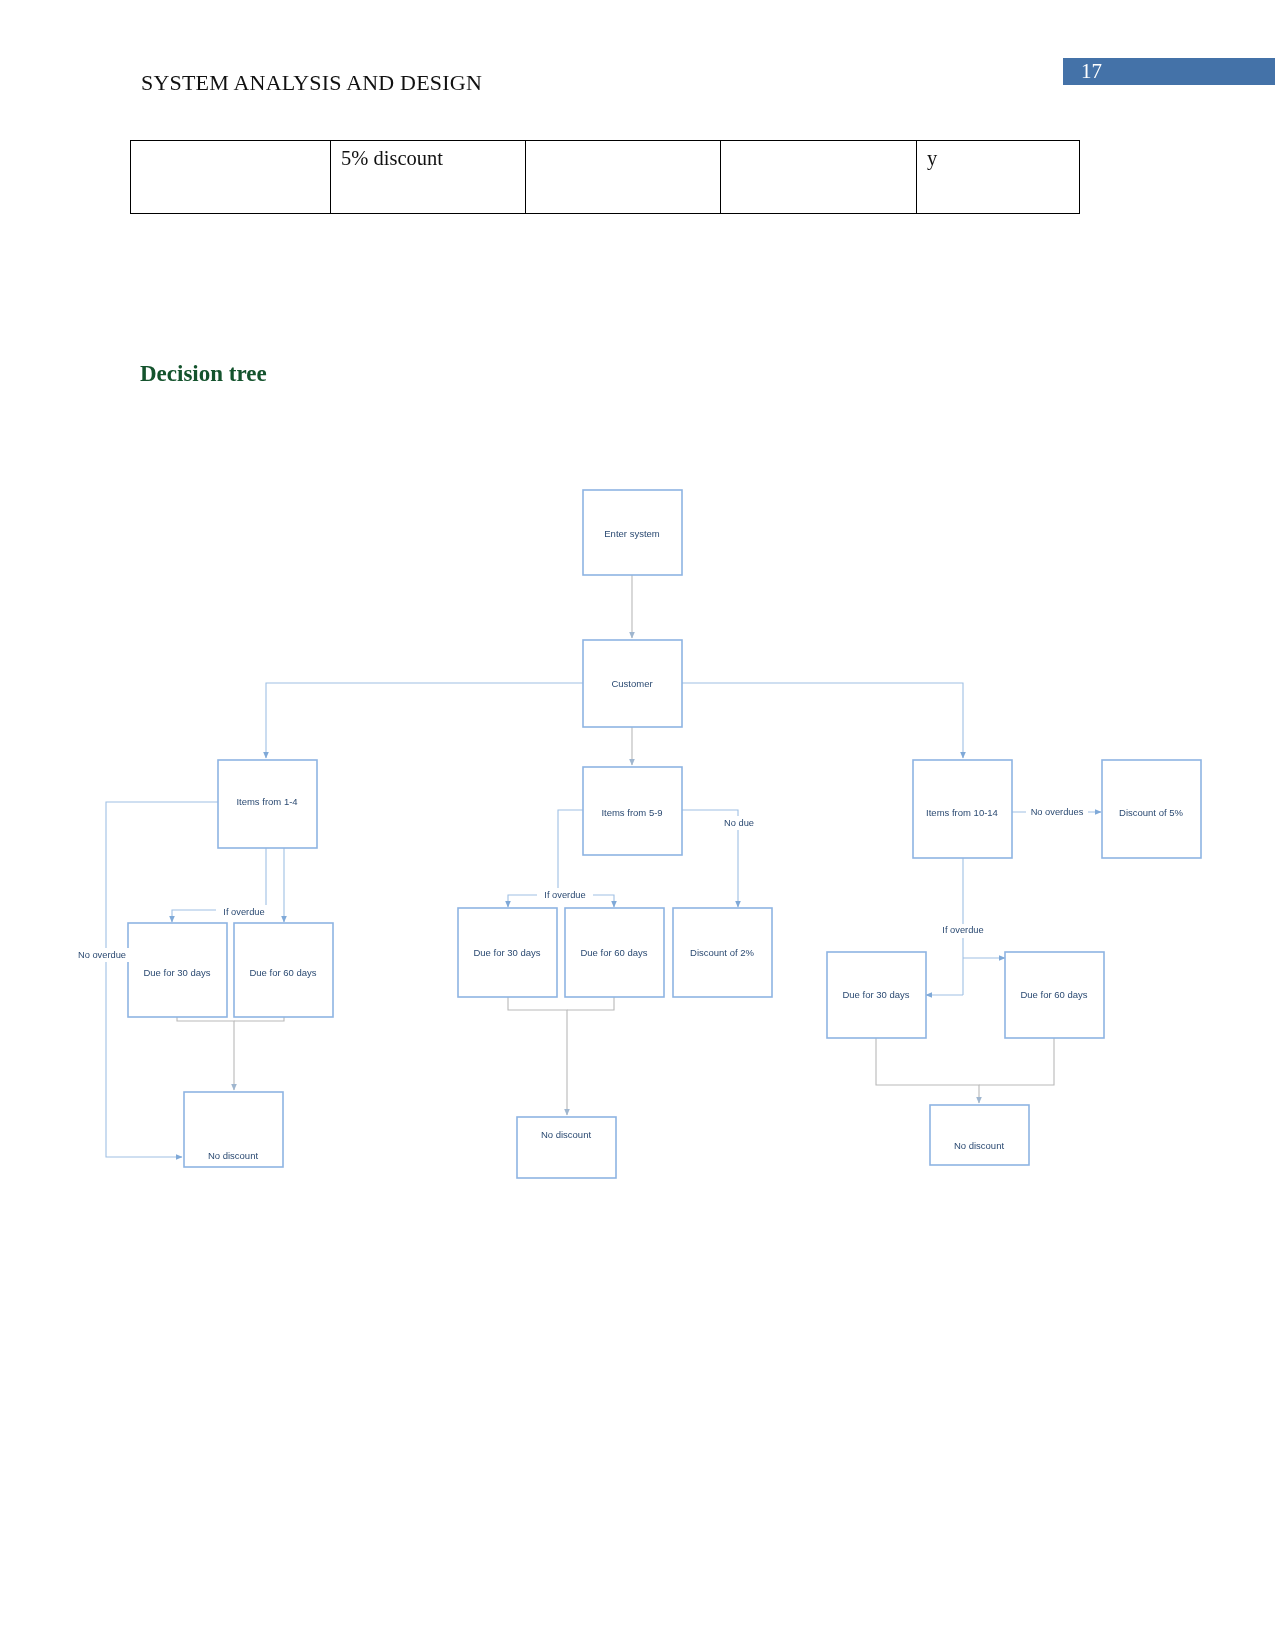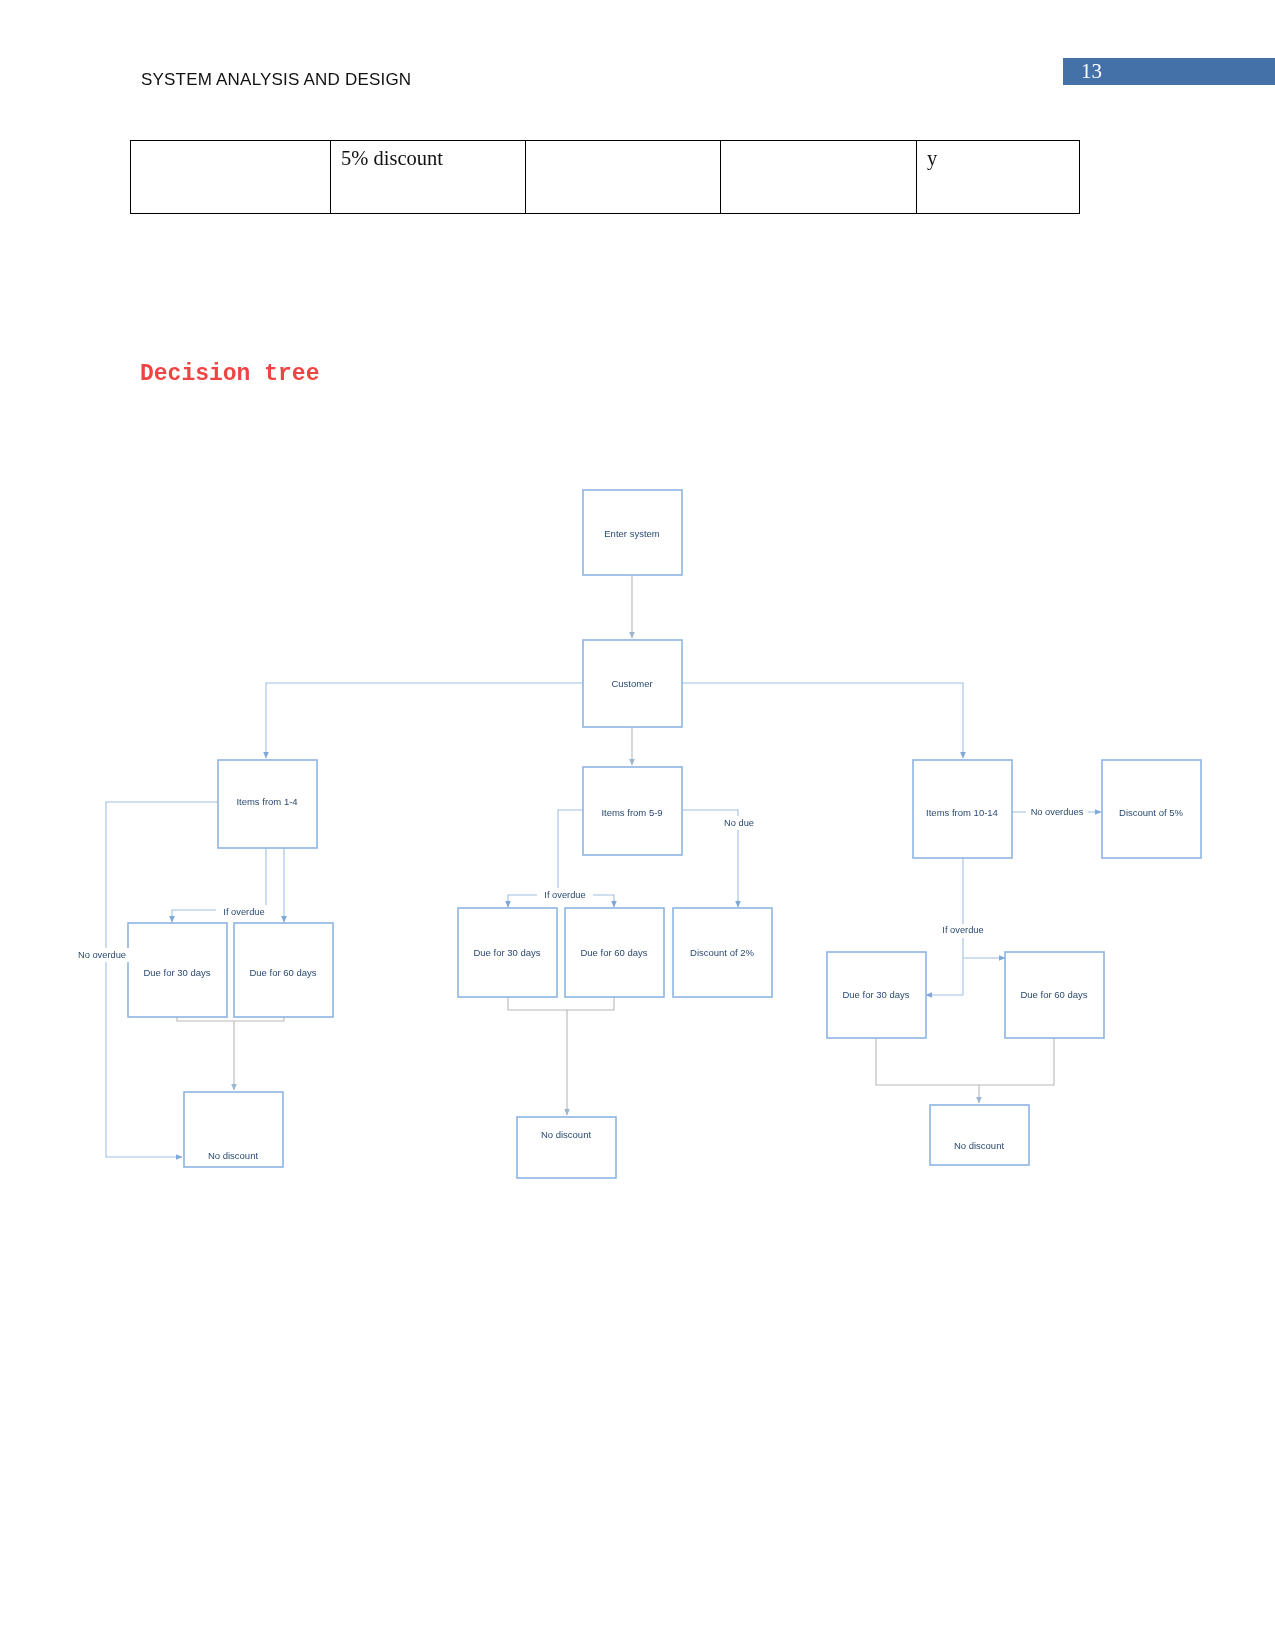--- a/index.html
+++ b/index.html
@@ -33,22 +33,22 @@
     font-size: 21px;
     line-height: 27px;
     color: #ffffff;
   }
 
   
   #doc-header {
     position: absolute;
     left: 141px;
     top: 70px;
-    font-family: Liberation Sans, sans-serif;
-    font-size: 17px;
+    font-family: Liberation Serif, serif;
+    font-size: 22px;
     letter-spacing: 0.2px;
     color: #111;
     white-space: nowrap;
   }
 
   
   #fragment-table {
     position: absolute;
     left: 130px;
     top: 140px;
@@ -69,24 +69,24 @@
   #fragment-table col.c2 { width: 195px; }
   #fragment-table col.c3 { width: 195px; }
   #fragment-table col.c4 { width: 196px; }
   #fragment-table col.c5 { width: 163px; }
 
   
   #section-heading {
     position: absolute;
     left: 140px;
     top: 361px;
-    font-family: Liberation Mono, monospace;
+    font-family: Liberation Serif, serif;
     font-weight: bold;
     font-size: 23px;
-    color: #ef4444;
+    color: #14532d;
   }
 
   
   #decision-tree-diagram {
     position: absolute;
     left: 0px;
     top: 470px;
     width: 1275px;
     height: 760px;
   }
@@ -120,21 +120,21 @@
     font-size: 9.3px;
     fill: #2b4a72;
     text-anchor: middle;
     dominant-baseline: middle;
   }
 </style>
 </head>
 <body>
 
 <div id="page-badge">
-  <span class="num">13</span>
+  <span class="num">17</span>
 </div>
 
 <div id="doc-header">SYSTEM ANALYSIS AND DESIGN</div>
 
 <table id="fragment-table">
   <colgroup>
     <col class="c1">
       <col class="c2">
       <col class="c3">
       <col class="c4">

